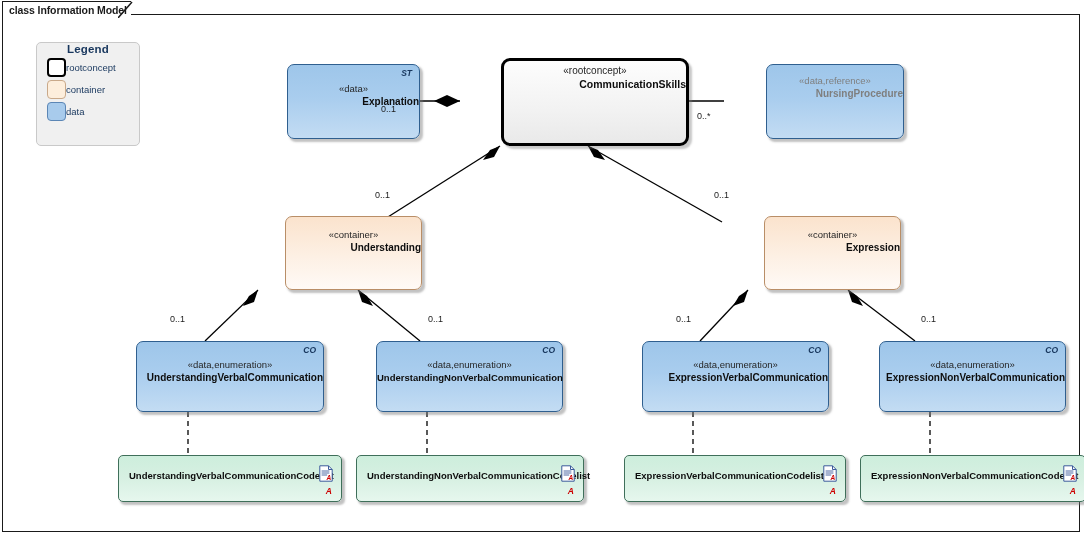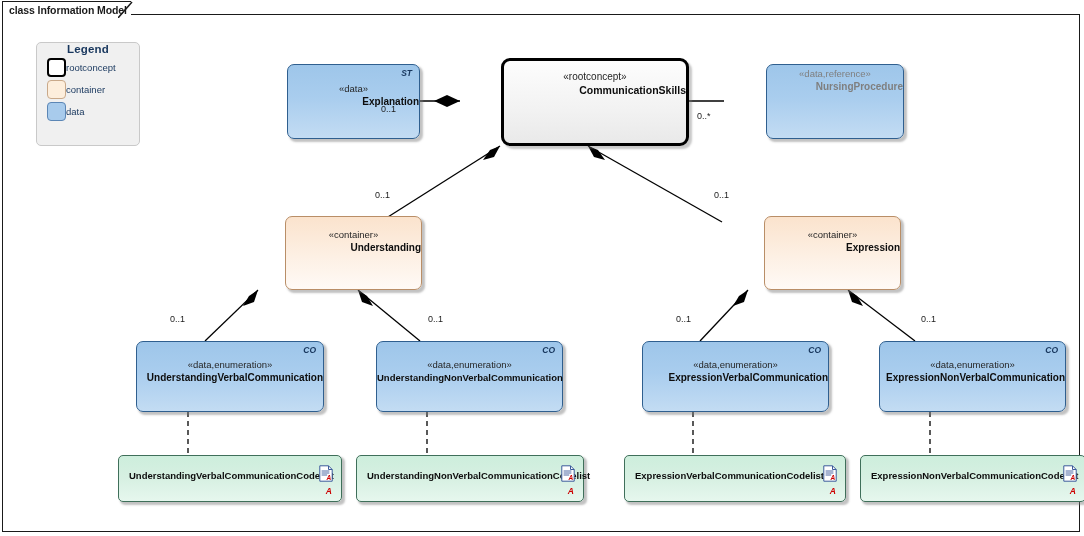--- a/index.html
+++ b/index.html
@@ -270,28 +270,28 @@
 
   <div class="node data" style="left:245px; top:64px; width:133px; height:75px;">
     <div class="corner-tag">ST</div>
     <div class="node-inner">
       <div class="stereotype">«data»</div>
       <div class="name">Explanation</div>
     </div>
   </div>
 
   <div class="node rootconcept" style="left:459px; top:58px; width:188px; height:88px;">
-    <div class="node-inner" style="padding-top:10px;">
+    <div class="node-inner" style="padding-top:4px;">
       <div class="stereotype">«rootconcept»</div>
       <div class="name">CommunicationSkills</div>
     </div>
   </div>
 
   <div class="node data reference" style="left:724px; top:64px; width:138px; height:75px;">
-    <div class="node-inner" style="padding-top:3px;">
+    <div class="node-inner" style="padding-top:10px;">
       <div class="stereotype">«data,reference»</div>
       <div class="name">NursingProcedure</div>
     </div>
   </div>
 
   <div class="node container" style="left:243px; top:216px; width:137px; height:74px;">
     <div class="node-inner" style="padding-top:12px;">
       <div class="stereotype">«container»</div>
       <div class="name">Understanding</div>
     </div>

